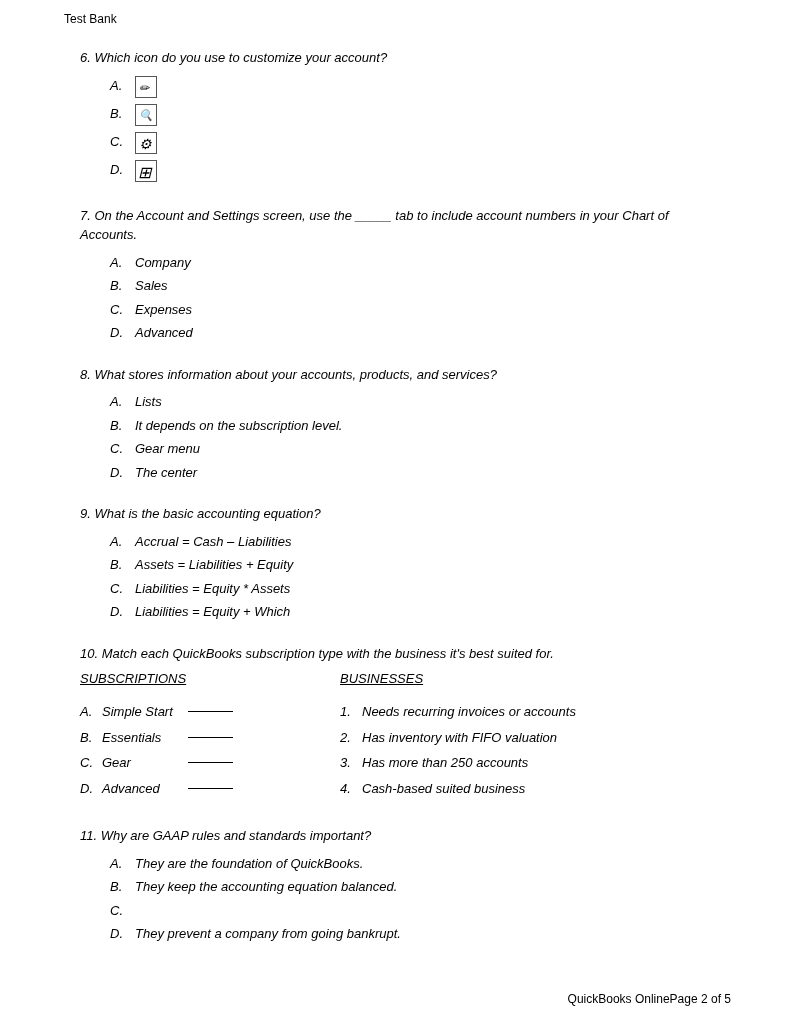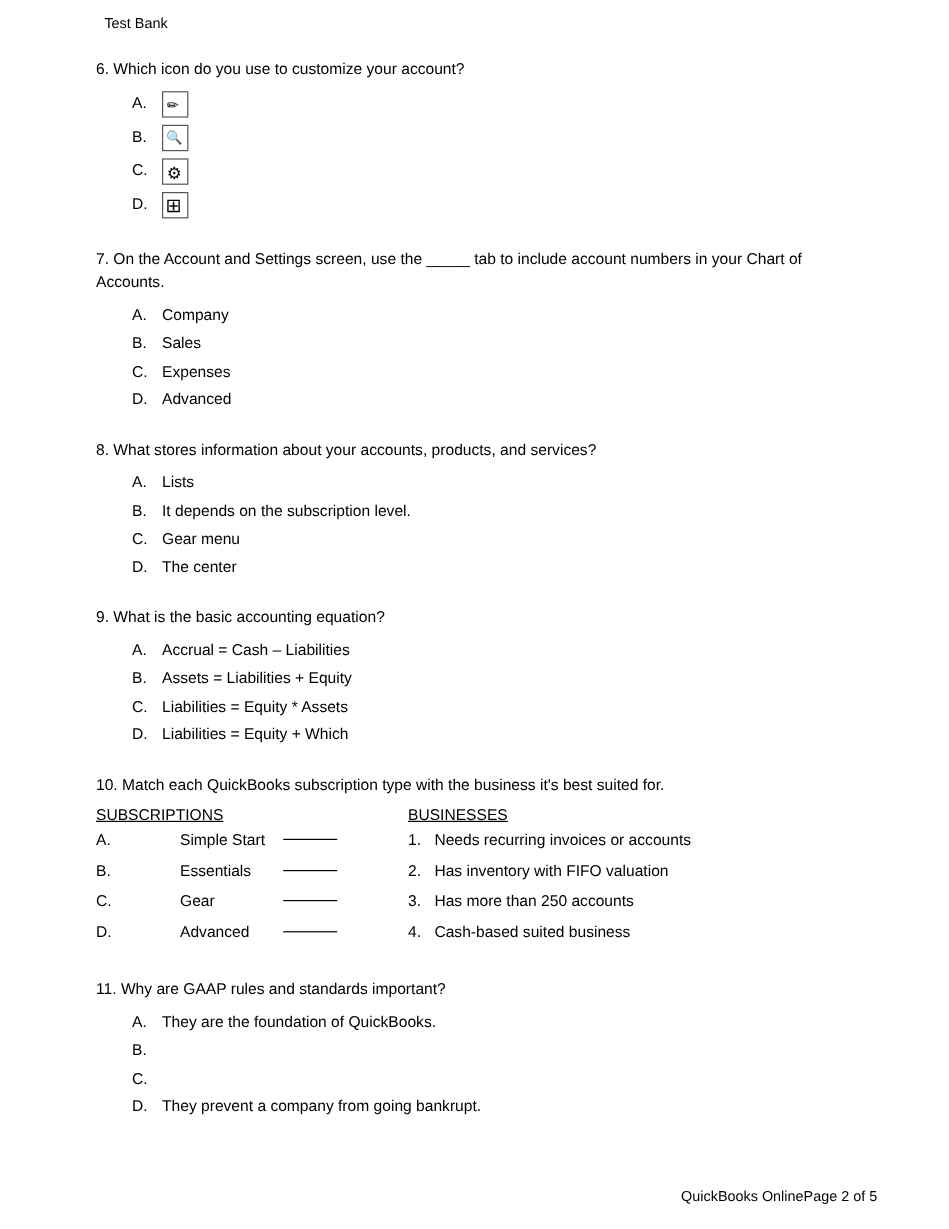--- a/index.html
+++ b/index.html
@@ -12,26 +12,27 @@
       width: 791px;
       min-height: 1024px;
       background: #fff;
       font-family: Arial, sans-serif;
       font-size: 13px;
       color: #000;
       position: relative;
     }
 
     .header {
-      padding: 12px 87px;
+      padding: 12px 64px;
       font-size: 12px;
     }
 
     .content {
       padding: 10px 80px 60px 80px;
+      font-style: italic;
     }
 
     .question-block {
       margin-bottom: 22px;
     }
 
     .question-text {
       margin-bottom: 8px;
       line-height: 1.5;
     }
@@ -95,21 +96,21 @@
       left: 2px;
     }
 
     .match-table {
       margin-top: 6px;
       width: 100%;
     }
 
     .match-header {
       display: flex;
-      margin-bottom: 4px;
+      margin-bottom: 16px;
     }
 
     .match-col-left {
       width: 260px;
     }
 
     .match-col-right {
       flex: 1;
     }
 
@@ -138,21 +139,20 @@
       line-height: 1.5;
     }
 
     .match-item .letter {
       min-width: 22px;
       font-size: 13px;
     }
 
     .match-item .label {
       min-width: 80px;
-      margin-left: 48px;
     }
 
     .match-line {
       display: inline-block;
       width: 45px;
       border-bottom: 1px solid #000;
       margin-left: 6px;
       vertical-align: middle;
     }
 
@@ -350,20 +350,21 @@
       <span>11.</span>
       <span>Why are GAAP rules and standards important?</span>
     </div>
     <ul class="options">
       <li>
         <span class="option-letter">A.</span>
         <span>They are the foundation of QuickBooks.</span>
       </li>
       <li>
         <span class="option-letter">B.</span>
+        <span>They keep the accounting equation balanced.</span>
       </li>
       <li>
         <span class="option-letter">C.</span>
       </li>
       <li>
         <span class="option-letter">D.</span>
         <span>They prevent a company from going bankrupt.</span>
       </li>
     </ul>
   </div>

